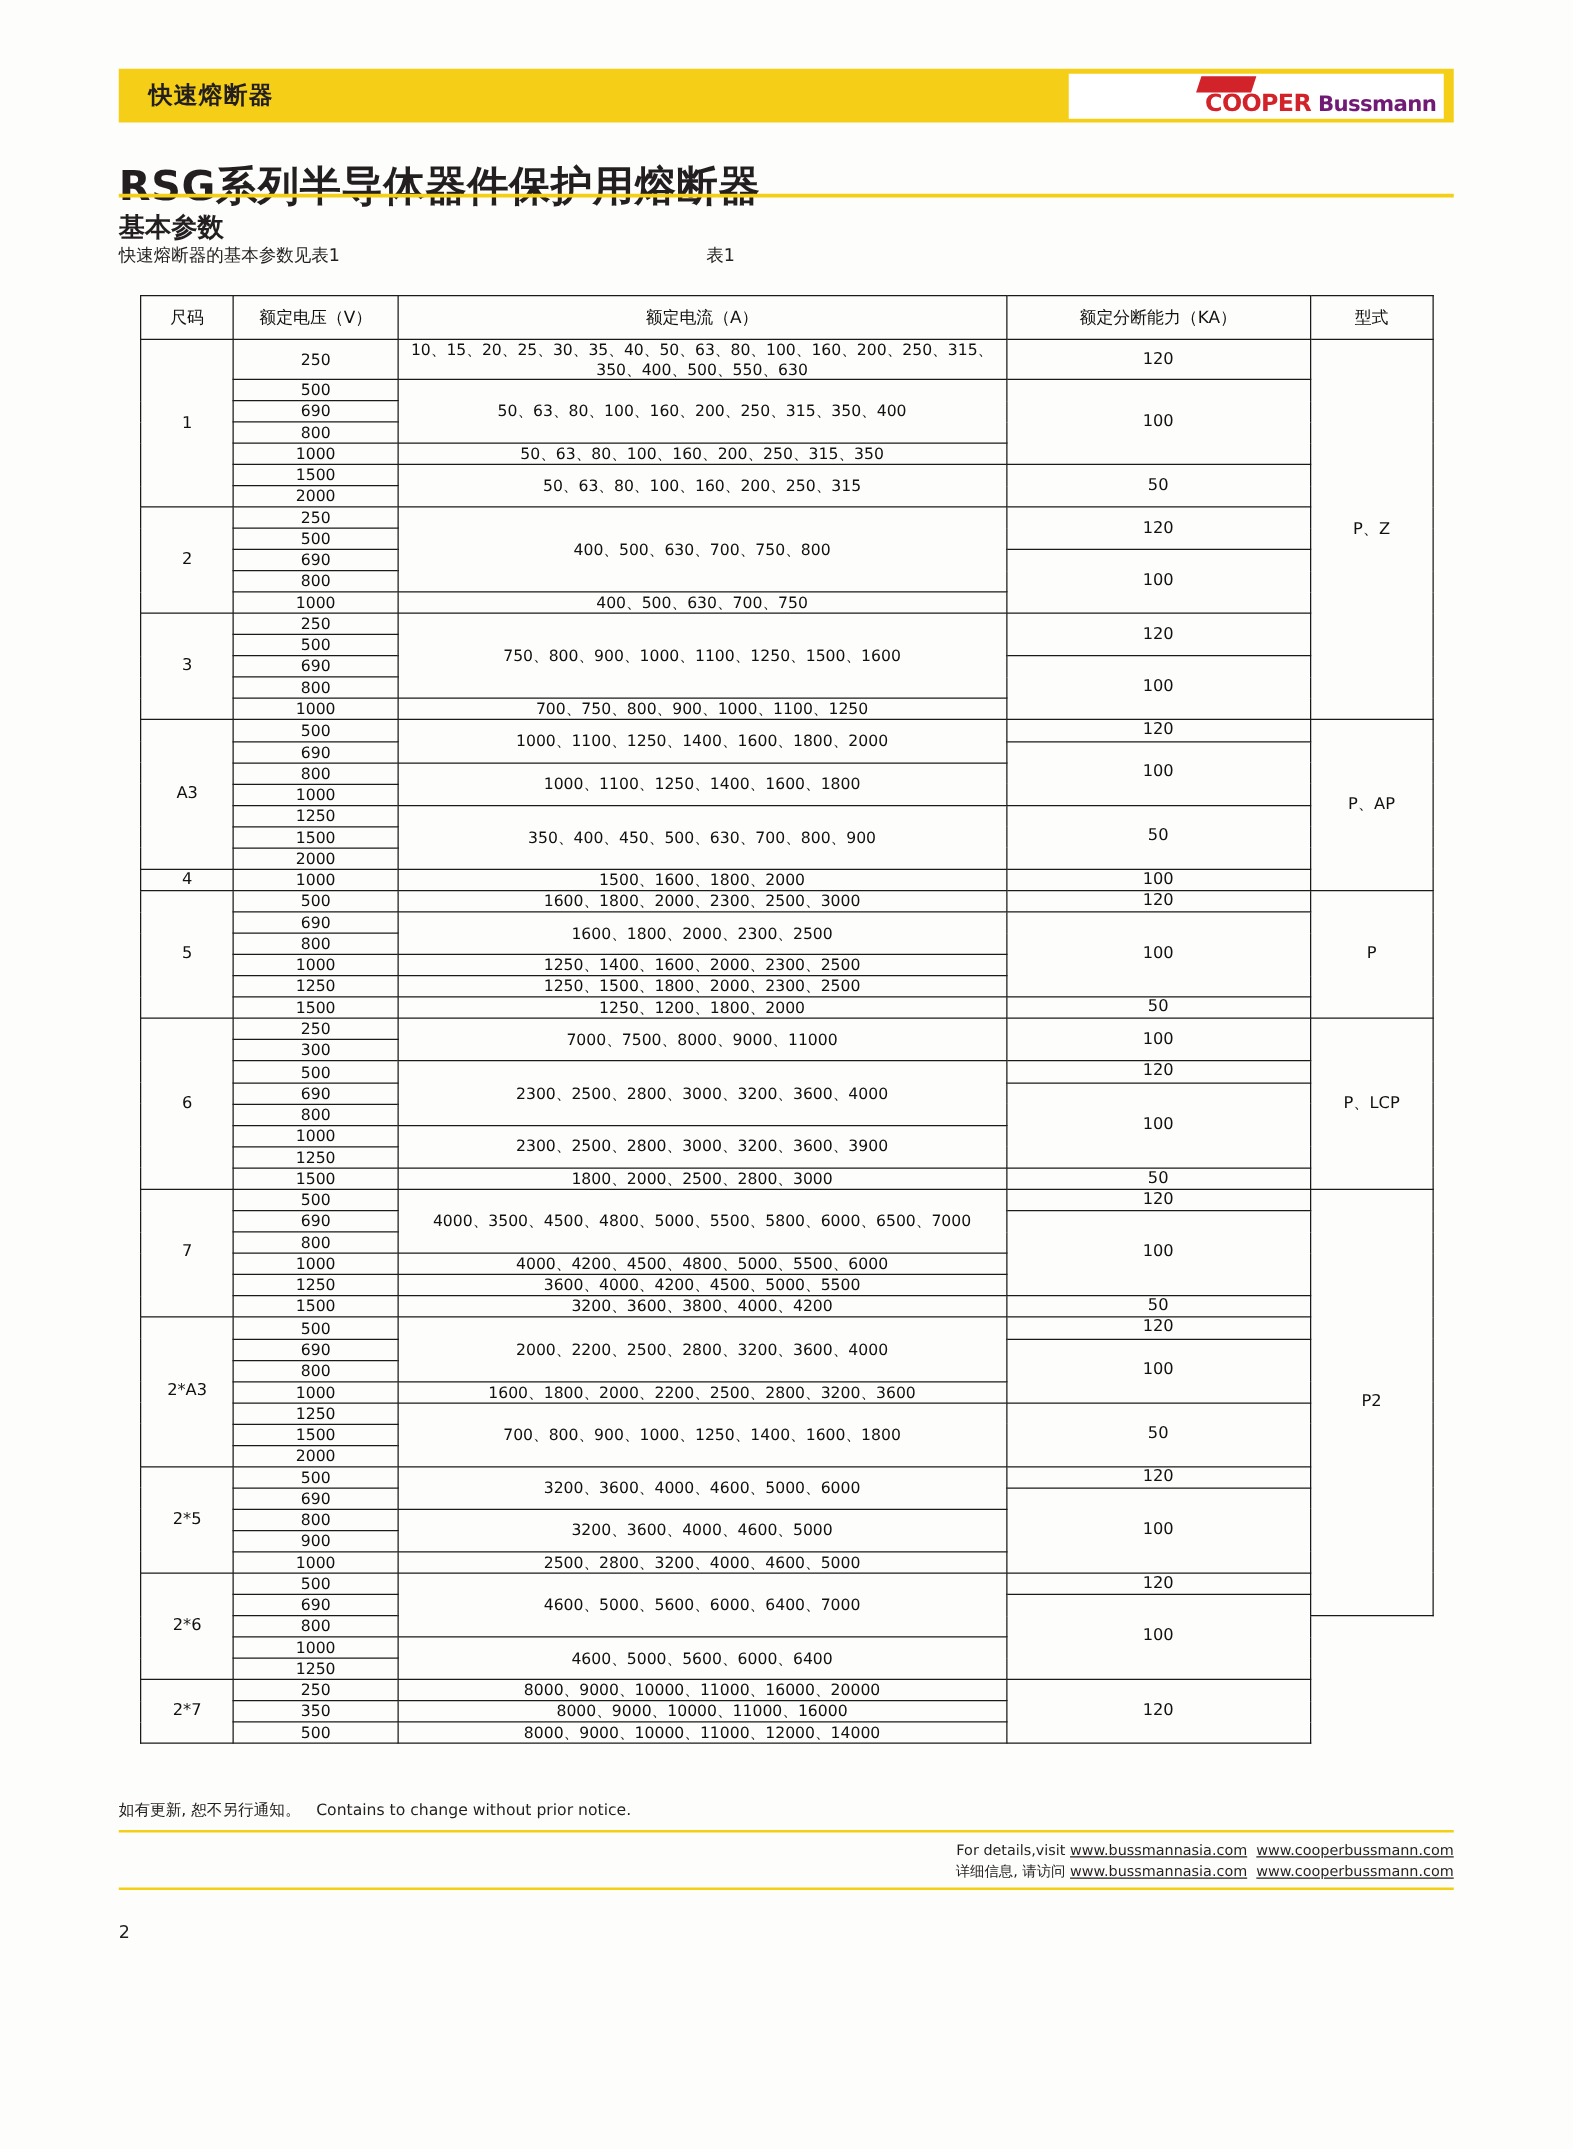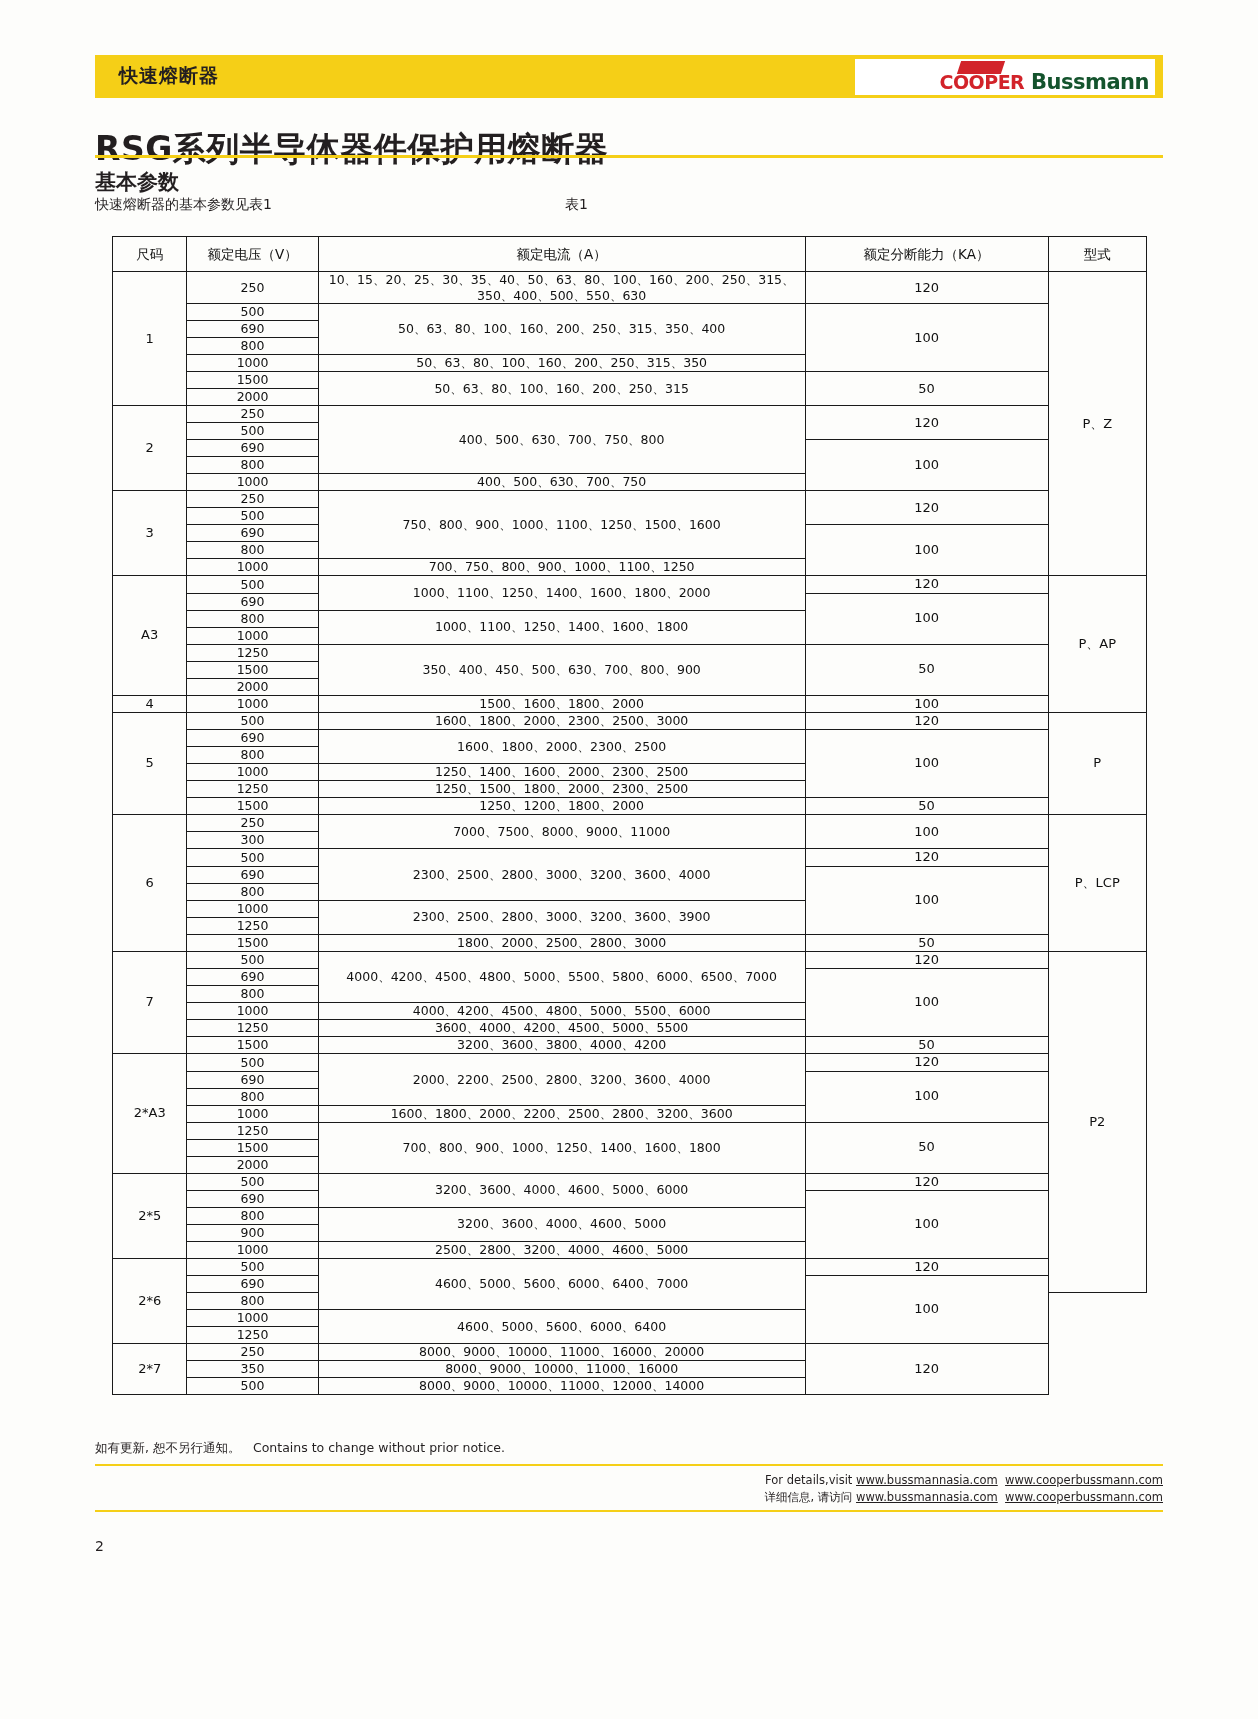--- a/index.html
+++ b/index.html
@@ -52,21 +52,21 @@
     transform:skewX(-18deg);
   }
   .brand-text {
     font-size:19px;
     font-weight:bold;
     letter-spacing:-0.5px;
     line-height:1;
     padding-bottom:2px;
   }
   .brand-text .c1 { color:#d2232a; font-family:"DejaVu Sans", sans-serif; }
-  .brand-text .c2 { color:#14532d; font-size:21px; }
+  .brand-text .c2 { color:#701a75; font-size:17px; }
 
   .title {
     position:absolute;
     left:95px; top:105px;
     font-size:33px;
     font-weight:bold;
     letter-spacing:0.5px;
     color:#231f20;
   }
   .title-rule {
@@ -372,21 +372,21 @@
             <td class="volt">1250</td>
           </tr>
           <tr>
             <td class="volt">1500</td>
             <td class="curr" rowspan="1">1800、2000、2500、2800、3000</td>
             <td class="brk" rowspan="1">50</td>
           </tr>
           <tr>
             <td class="size" rowspan="6">7</td>
             <td class="volt">500</td>
-            <td class="curr" rowspan="3">4000、4200、4500、4800、5000、5500、5800、6000、6500、7000</td>
+            <td class="curr" rowspan="3">4000、3500、4500、4800、5000、5500、5800、6000、6500、7000</td>
             <td class="brk" rowspan="1">120</td>
             <td class="typ" rowspan="20">P2</td>
           </tr>
           <tr>
             <td class="volt">690</td>
             <td class="brk" rowspan="4">100</td>
           </tr>
           <tr>
             <td class="volt">800</td>
           </tr>

